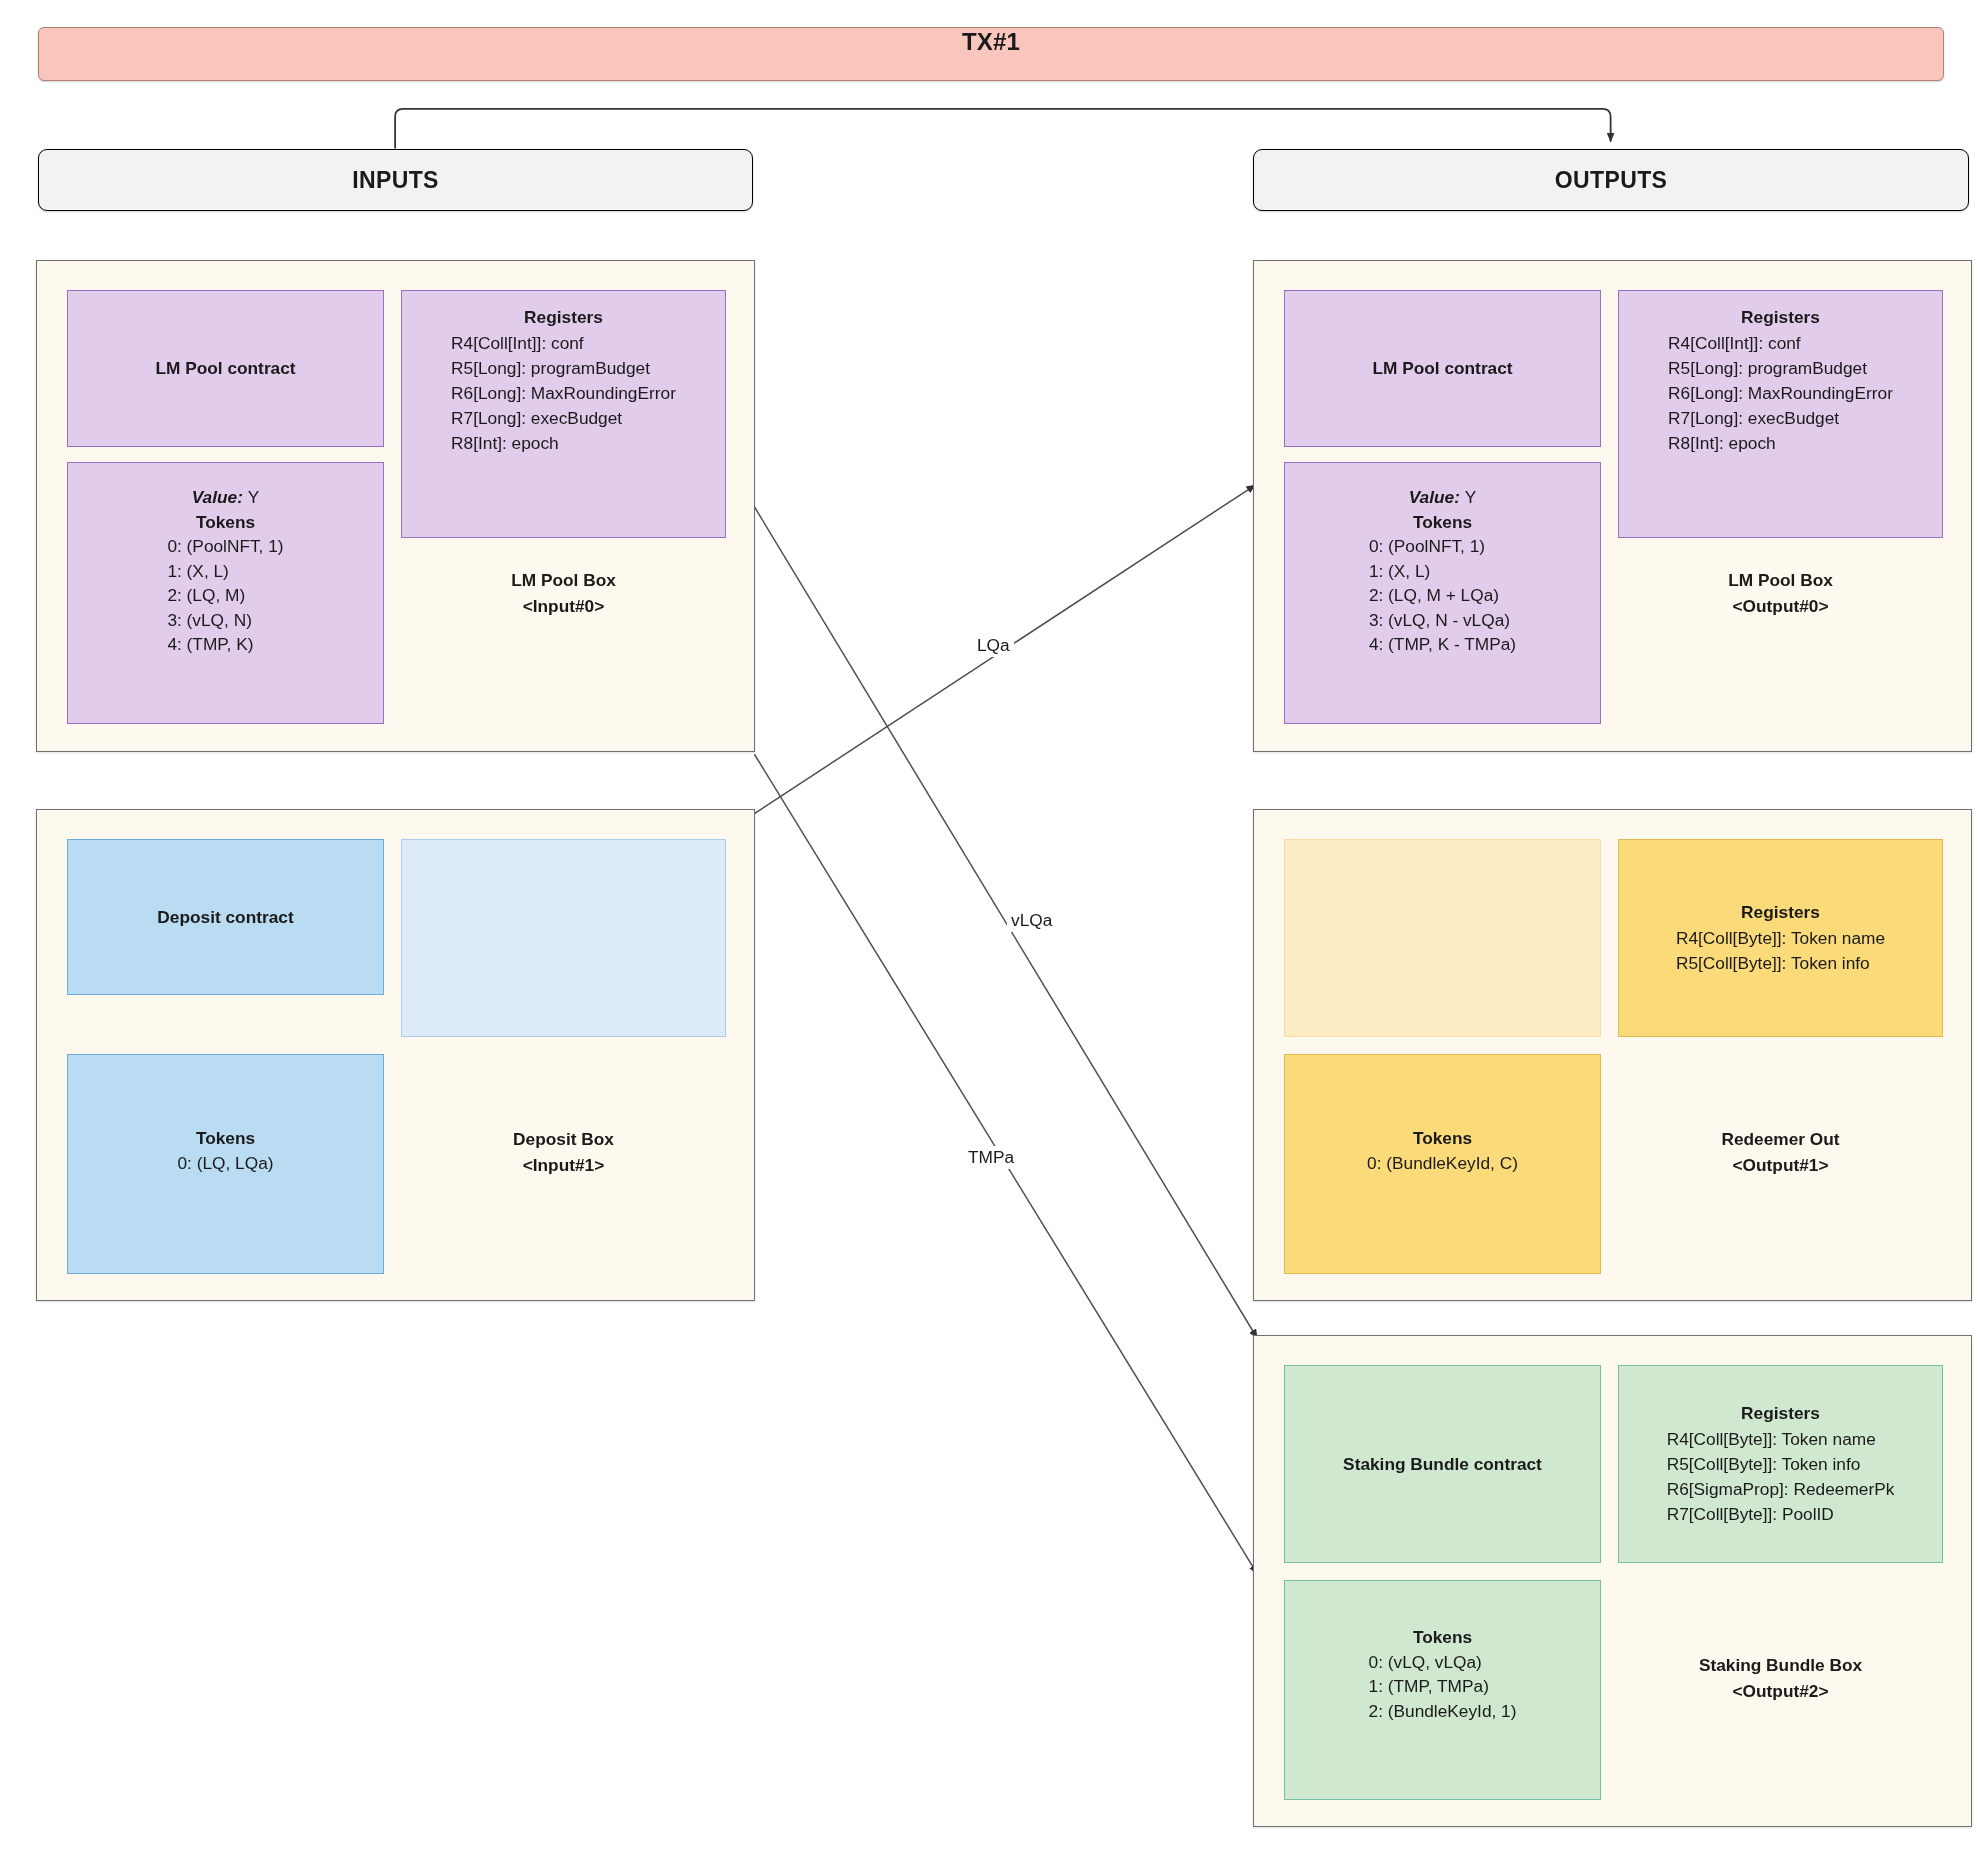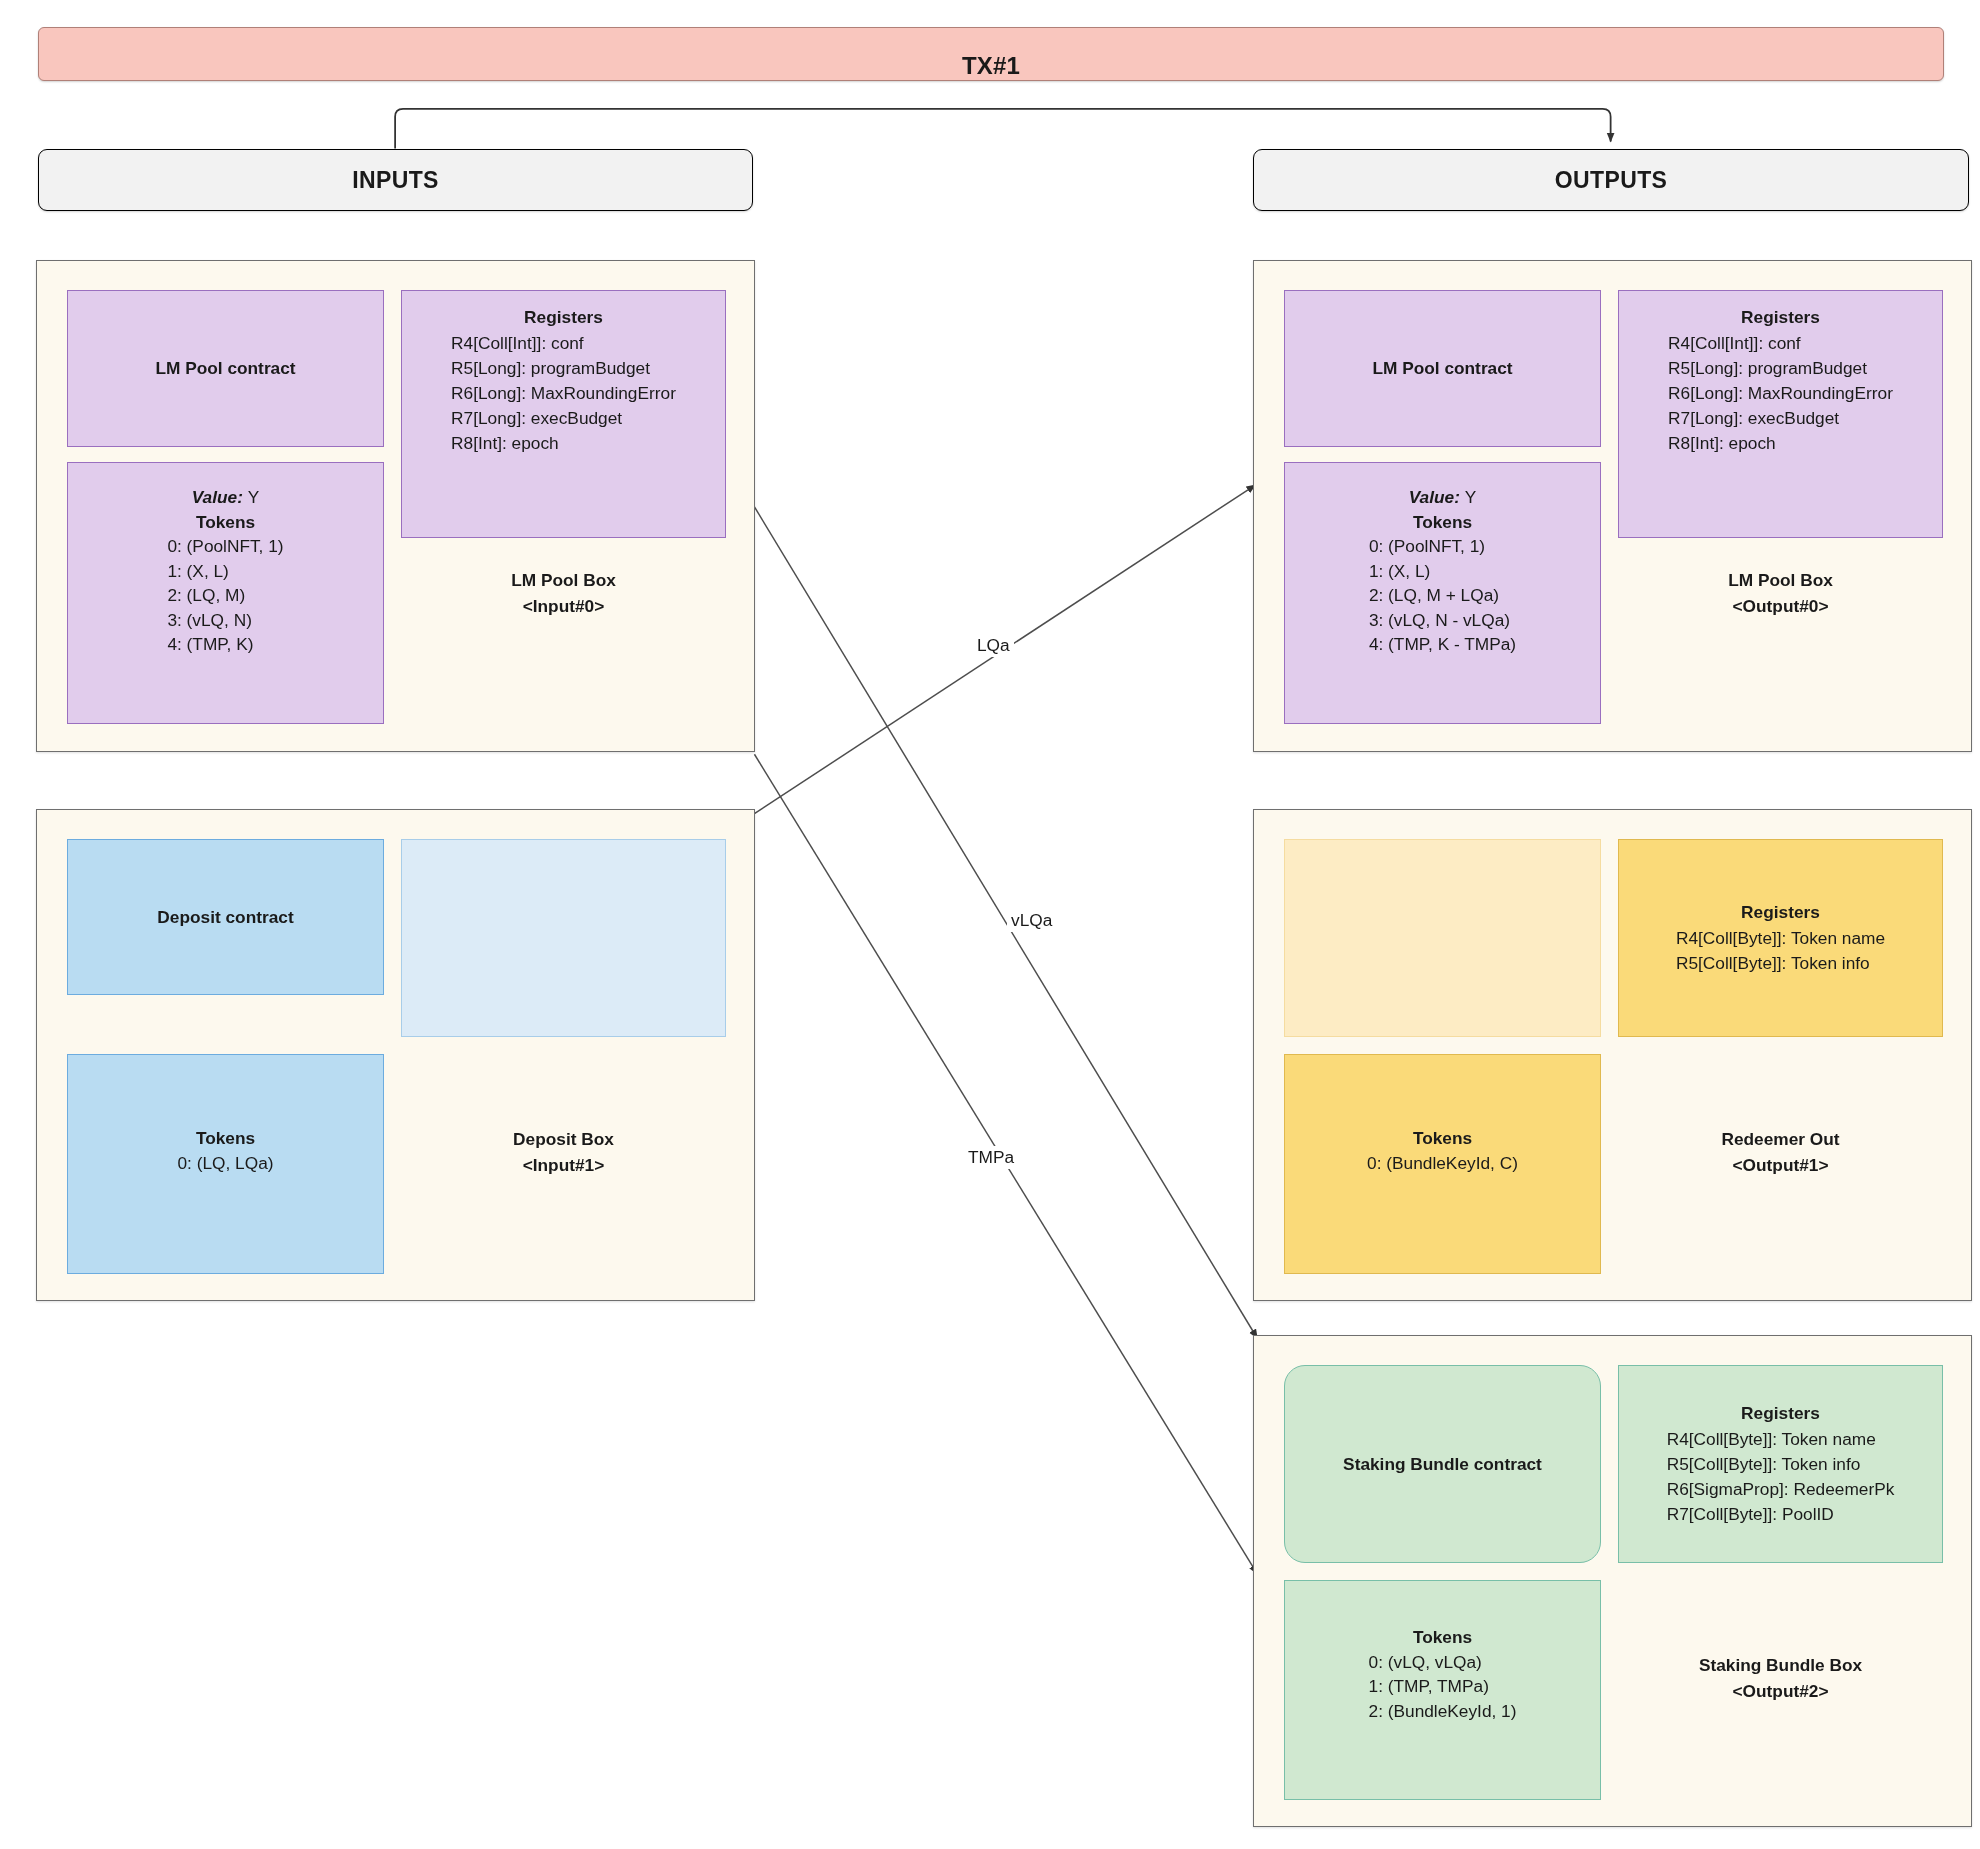--- a/index.html
+++ b/index.html
@@ -17,21 +17,21 @@
   }
   
   .abs{position:absolute;box-sizing:border-box;}
 
   
   .tx-bar{
     left:38px; top:27px; width:1906px; height:54px;
     background:#f9c6be;
     border:1px solid #b08078;
     border-radius:6px;
-    display:flex;align-items:flex-end;justify-content:center;
+    display:flex;align-items:flex-start;justify-content:center;
     font-size:24px;font-weight:bold;letter-spacing:0.2px;
     box-shadow:0 1px 2px rgba(0,0,0,.18);
   }
   
   .pill{
     height:62px;
     background:#f2f2f2;
     border:1px solid #000000;
     border-radius:9px;
     display:flex;align-items:center;justify-content:center;
@@ -250,21 +250,21 @@
     </div>
 
     <div class="caption" style="left:364px;top:317px;width:325px;">
       <div>Redeemer Out</div>
       <div>&lt;Output#1&gt;</div>
     </div>
   </div>
 
   <div class="abs boxcard" style="left:1253px;top:1335px;width:719px;height:492px;">
 
-    <div class="panel p-green" style="left:30px;top:29px;width:317px;height:198px;border-radius:21px;">
+    <div class="panel p-green" style="left:30px;top:29px;width:317px;height:198px;">
       <div class="hdr">Staking Bundle contract</div>
     </div>
 
     <div class="panel p-green reg-block" style="left:364px;top:29px;width:325px;height:198px;justify-content:center;">
       <div class="reg-title">Registers</div>
       <div class="reg-lines">
         <div>R4[Coll[Byte]]: Token name</div>
         <div>R5[Coll[Byte]]: Token info</div>
         <div>R6[SigmaProp]: RedeemerPk</div>
         <div>R7[Coll[Byte]]: PoolID</div>

